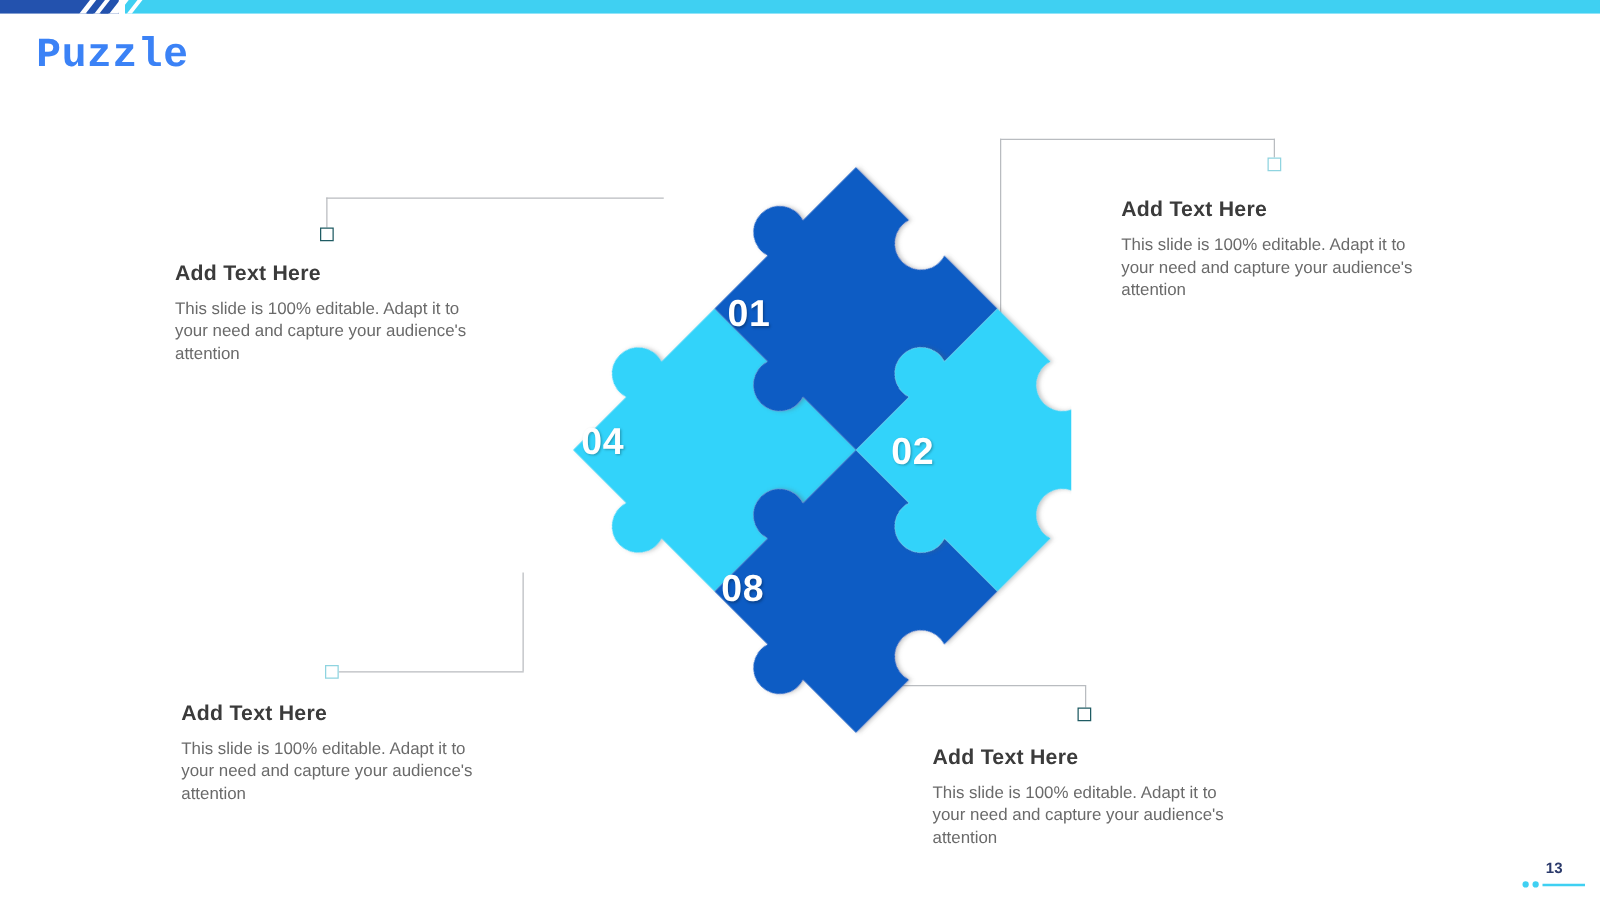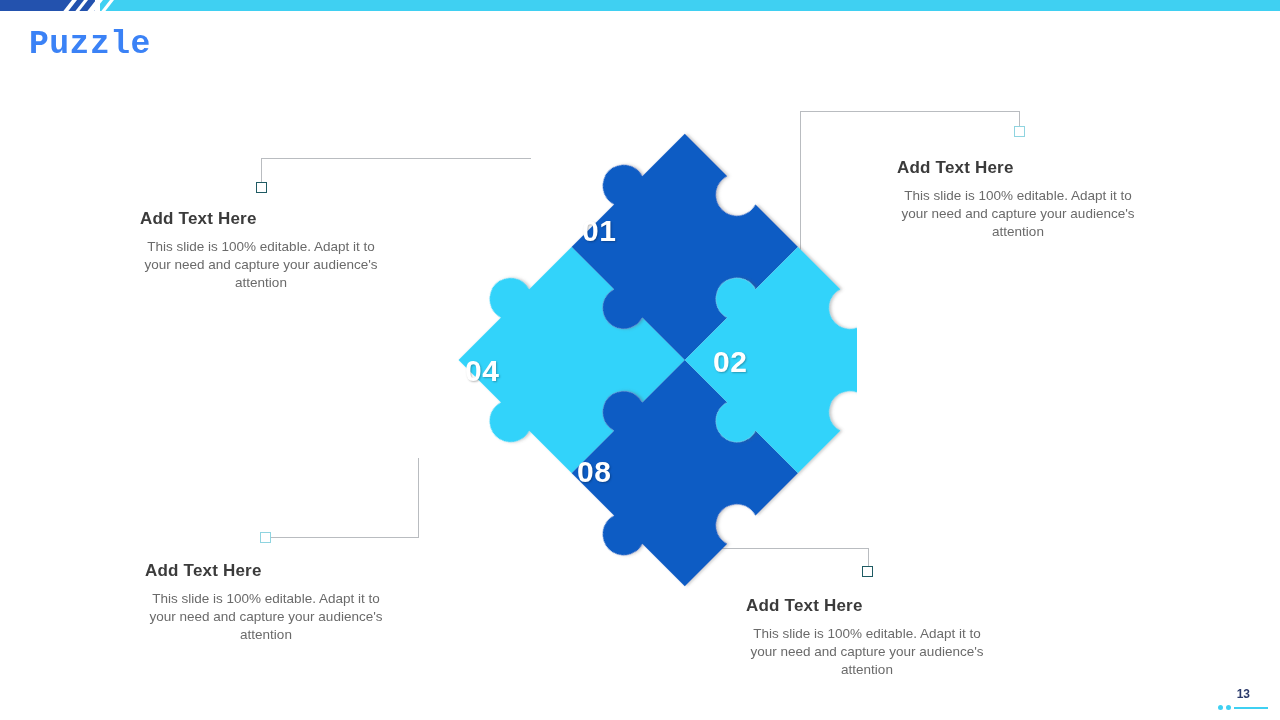--- a/index.html
+++ b/index.html
@@ -93,45 +93,45 @@
     font-weight: bold;
     color: #3b3b3b;
     text-align: left;
     letter-spacing: 0.2px;
     margin-bottom: 9px;
   }
   .tblock .body {
     font-size: 13.5px;
     line-height: 18px;
     color: #6a6a6a;
-    text-align: center;
+    text-align: left;
   }
 
   
   .puzzle {
     position: absolute;
     left: 357px;
     top: 110px;
     width: 500px;
     height: 500px;
   }
   .puzzle svg { display: block; }
 
   .pnum {
     position: absolute;
     font-size: 30px;
     font-weight: bold;
     color: #ffffff;
     text-shadow: 1px 1px 2px rgba(0,0,0,0.28);
     letter-spacing: 0.5px;
   }
-  .pnum.n01 { left: 225px; top: 104px; }
+  .pnum.n01 { left: 225px; top: 125px; }
   .pnum.n02 { left: 345px; top: 235px; margin-left: 11px; }
   .pnum.n03 { left: 220px; top: 345px; }
-  .pnum.n04 { left: 108px; top: 244px; }
+  .pnum.n04 { left: 108px; top: 227px; }
 
   
   .page-num {
     position: absolute;
     right: 30px;
     bottom: 19px;
     font-size: 12px;
     font-weight: bold;
     color: #2b3a6b;
   }

